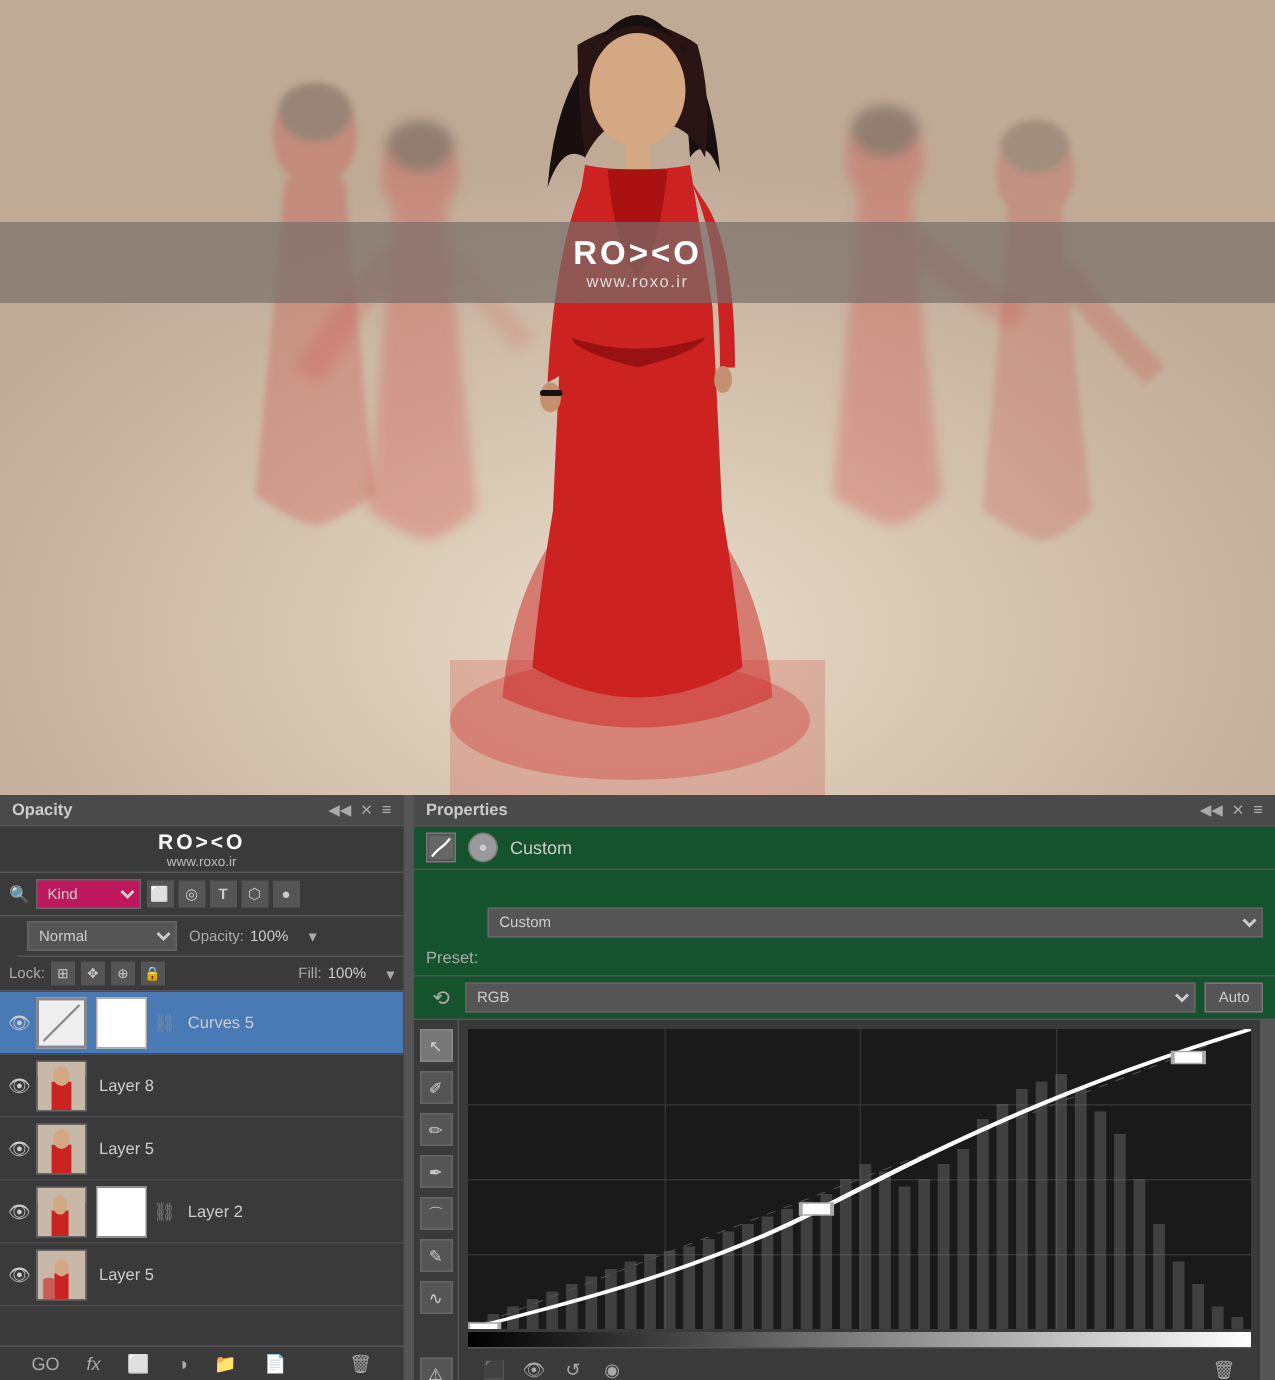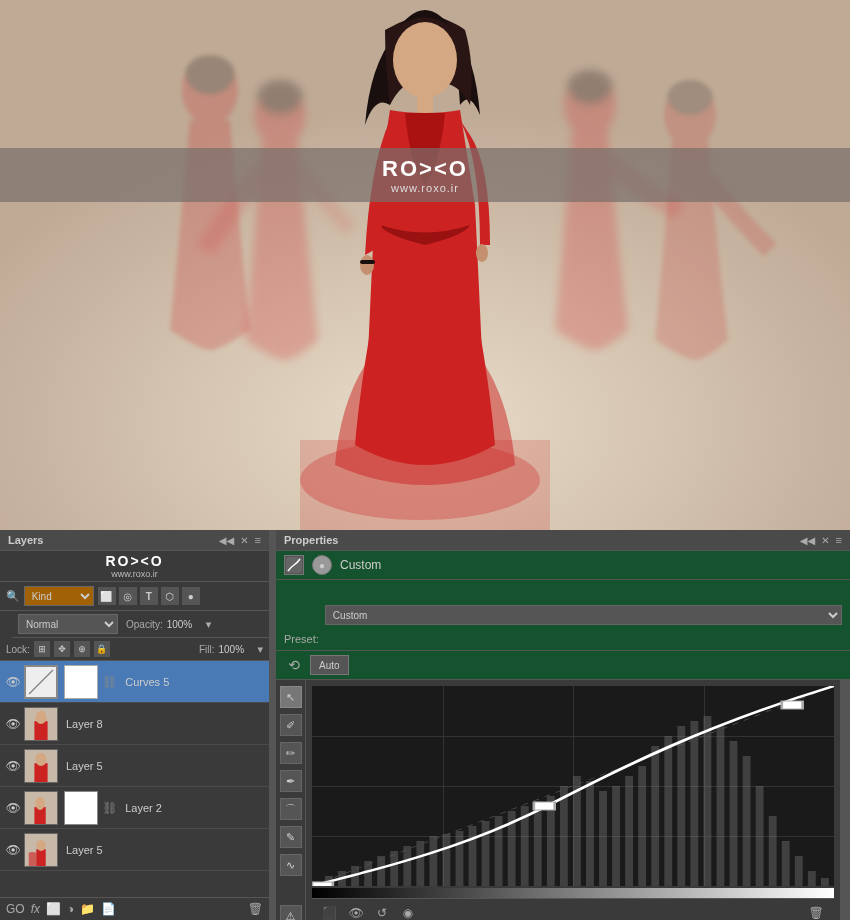--- a/index.html
+++ b/index.html
@@ -111,21 +111,21 @@
     .filter-row {
       display: flex;
       align-items: center;
       padding: 4px 6px;
       gap: 4px;
       border-bottom: 1px solid #555;
       background: #3a3a3a;
     }
 
     .filter-select {
-      background: #a16207;
+      background: #be185d;
       border: 1px solid #666;
       color: #ccc;
       font-size: 10px;
       padding: 1px 3px;
       height: 20px;
       width: 70px;
     }
 
     .filter-icons {
       display: flex;
@@ -279,24 +279,24 @@
     }
 
     .thumb-layer6-left {
       background: linear-gradient(to bottom, #c8b8a8 30%, #cc2222 30%);
     }
 
     
     .layers-bottom {
       display: flex;
       align-items: center;
-      padding: 4px 6px;
+      padding: 4px 21px;
       background: #3a3a3a;
       border-top: 1px solid #555;
-      gap: 6px;
+      gap: 18px;
     }
 
     .bottom-icon {
       color: #aaa;
       font-size: 12px;
       cursor: pointer;
     }
 
     
     .properties-panel {
@@ -644,21 +644,21 @@
     <div class="watermark-logo">RO&gt;&lt;O</div>
     <div class="watermark-url">www.roxo.ir</div>
   </div>
 </div>
 
 <div class="bottom-panels">
 
   <div class="layers-panel">
 
     <div class="panel-header">
-      <span class="panel-title">Layers</span>
+      <span class="panel-title">Opacity</span>
       <div class="panel-header-icons">
         <span style="color:#aaa;font-size:10px;">◀◀</span>
         <span style="color:#aaa;font-size:10px;">✕</span>
         <span style="color:#aaa;font-size:11px;">≡</span>
       </div>
     </div>
 
     <div class="panel-watermark">
       <div class="panel-watermark-logo">RO&gt;&lt;O</div>
       <div class="panel-watermark-url">www.roxo.ir</div>
@@ -803,20 +803,23 @@
 
     <div class="preset-row">
       <span class="preset-label">Preset:</span>
       <select class="preset-select">
         <option>Custom</option>
       </select>
     </div>
 
     <div class="channel-row">
       <div class="channel-icon">⟲</div>
+      <select class="channel-select">
+        <option>RGB</option>
+      </select>
       <button class="auto-btn">Auto</button>
     </div>
 
     <div class="curves-main">
 
       <div class="curves-tools">
         <div class="curve-tool active" title="Select points to modify curve">↖</div>
         <div class="curve-tool" title="Sample in image to set black point">✐</div>
         <div class="curve-tool" title="Sample in image to set gray point">✏</div>
         <div class="curve-tool" title="Sample in image to set white point">✒</div>

